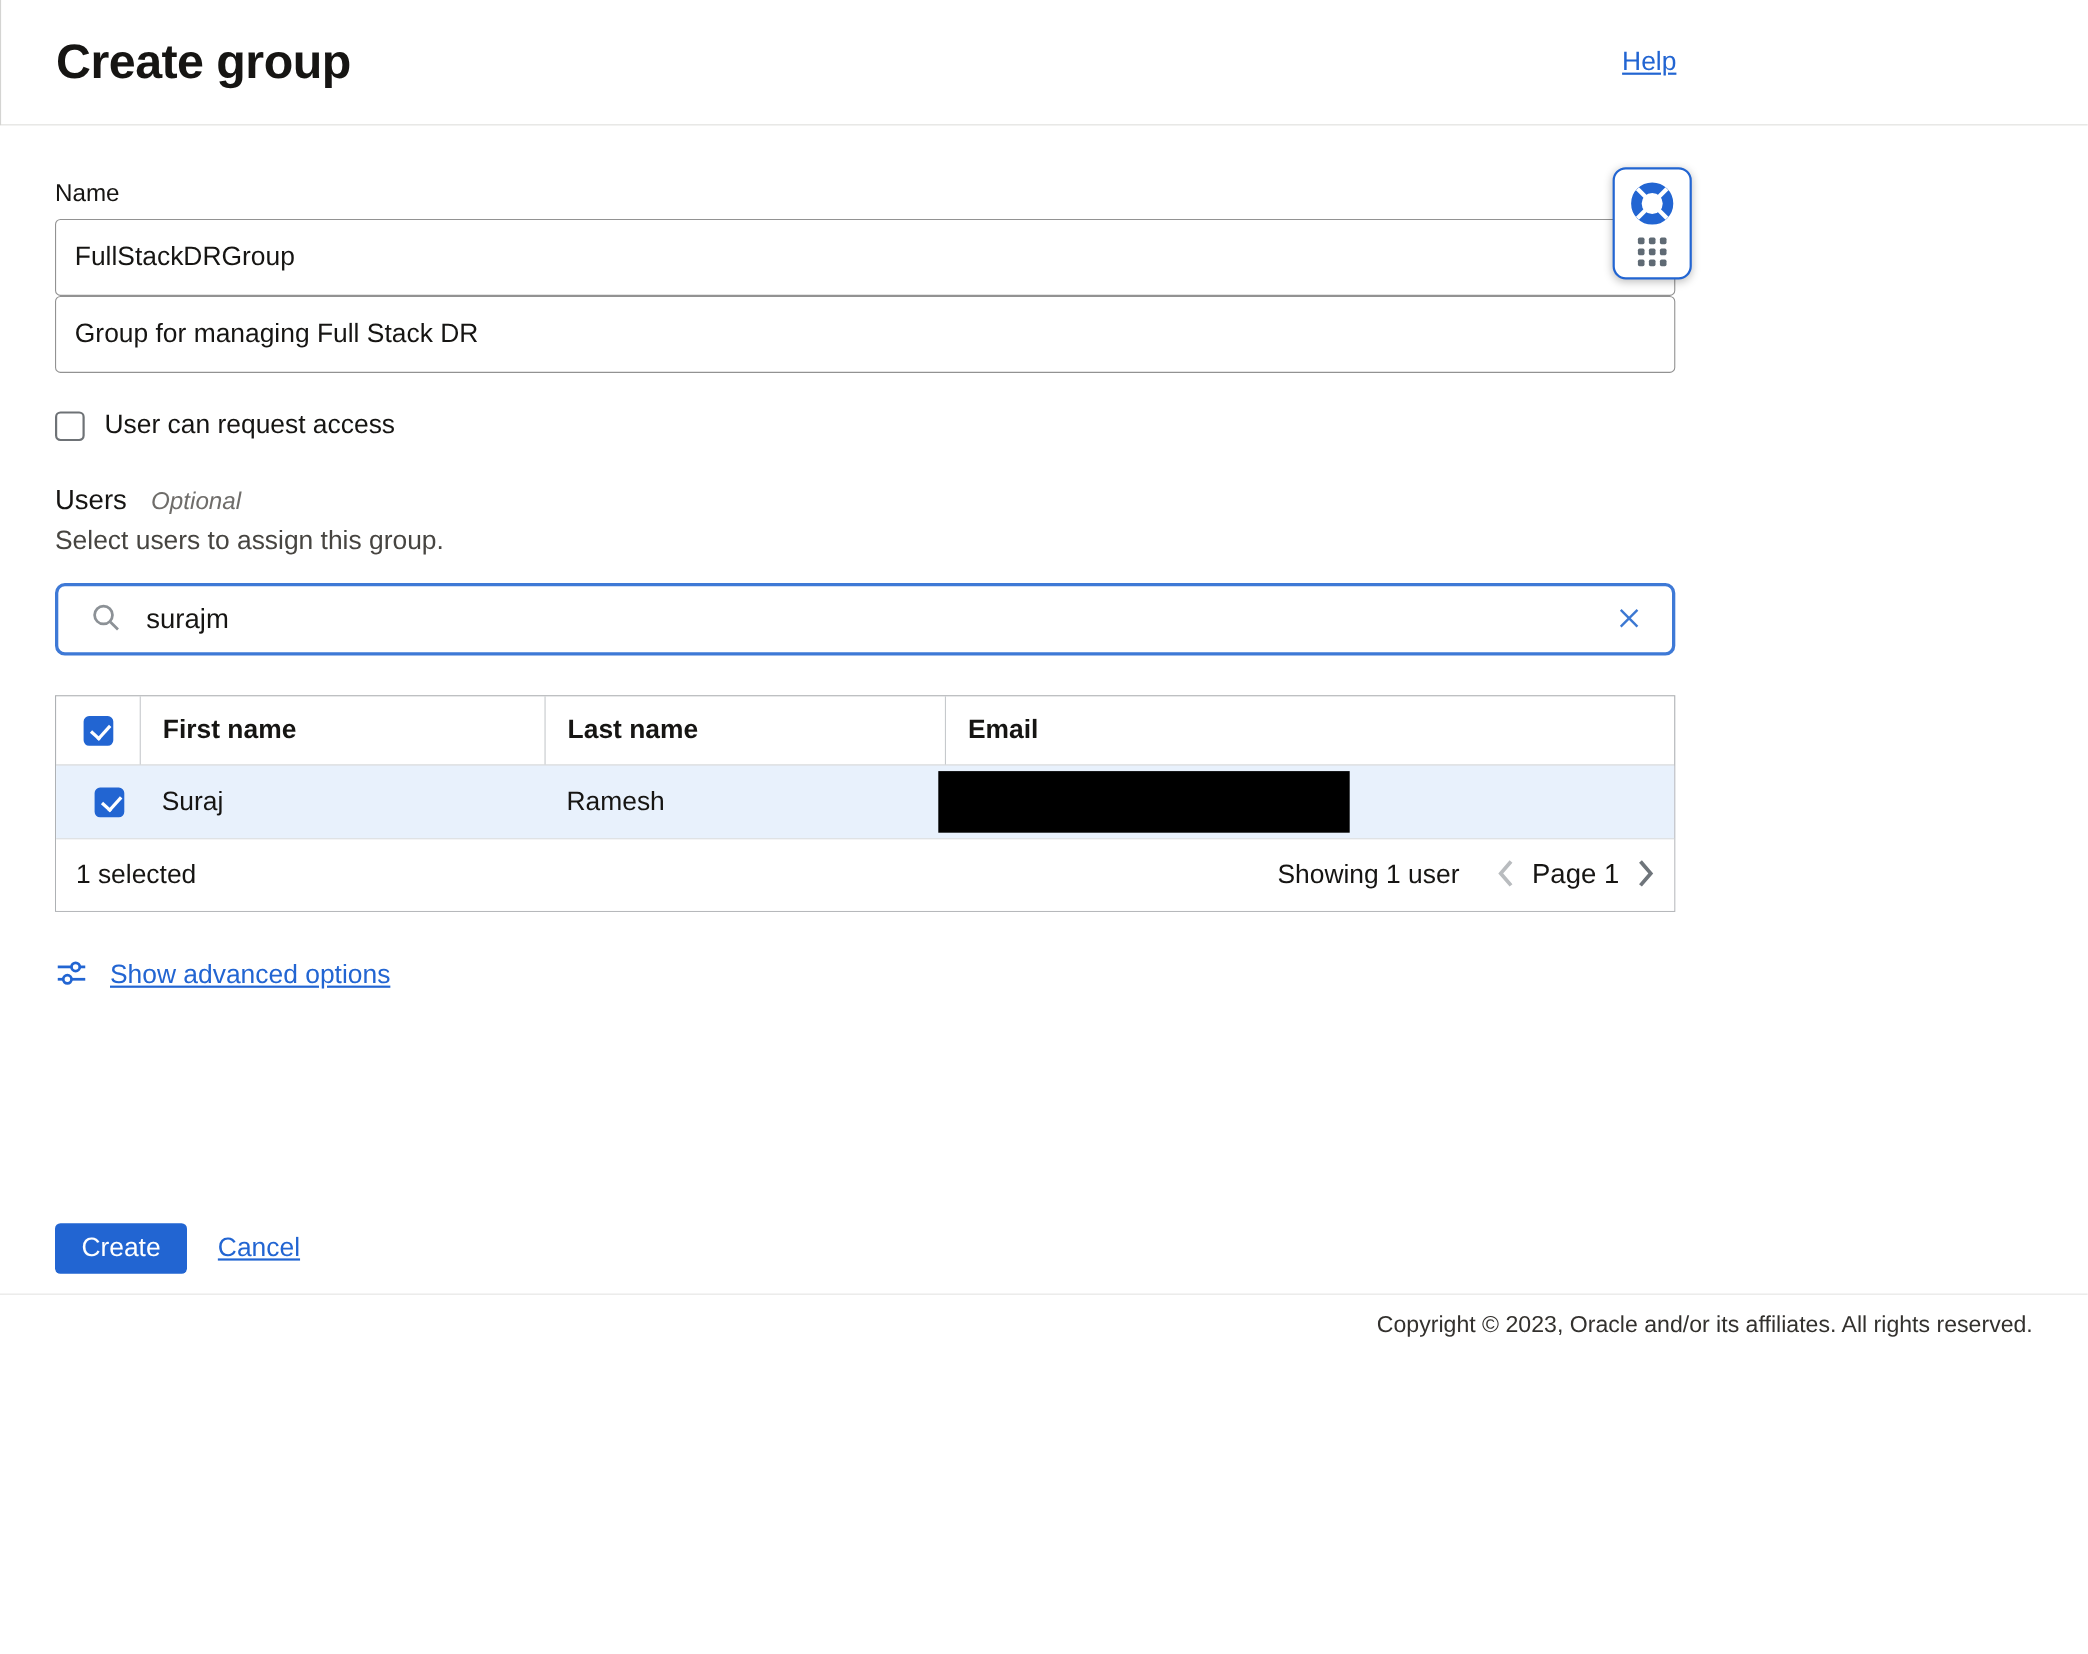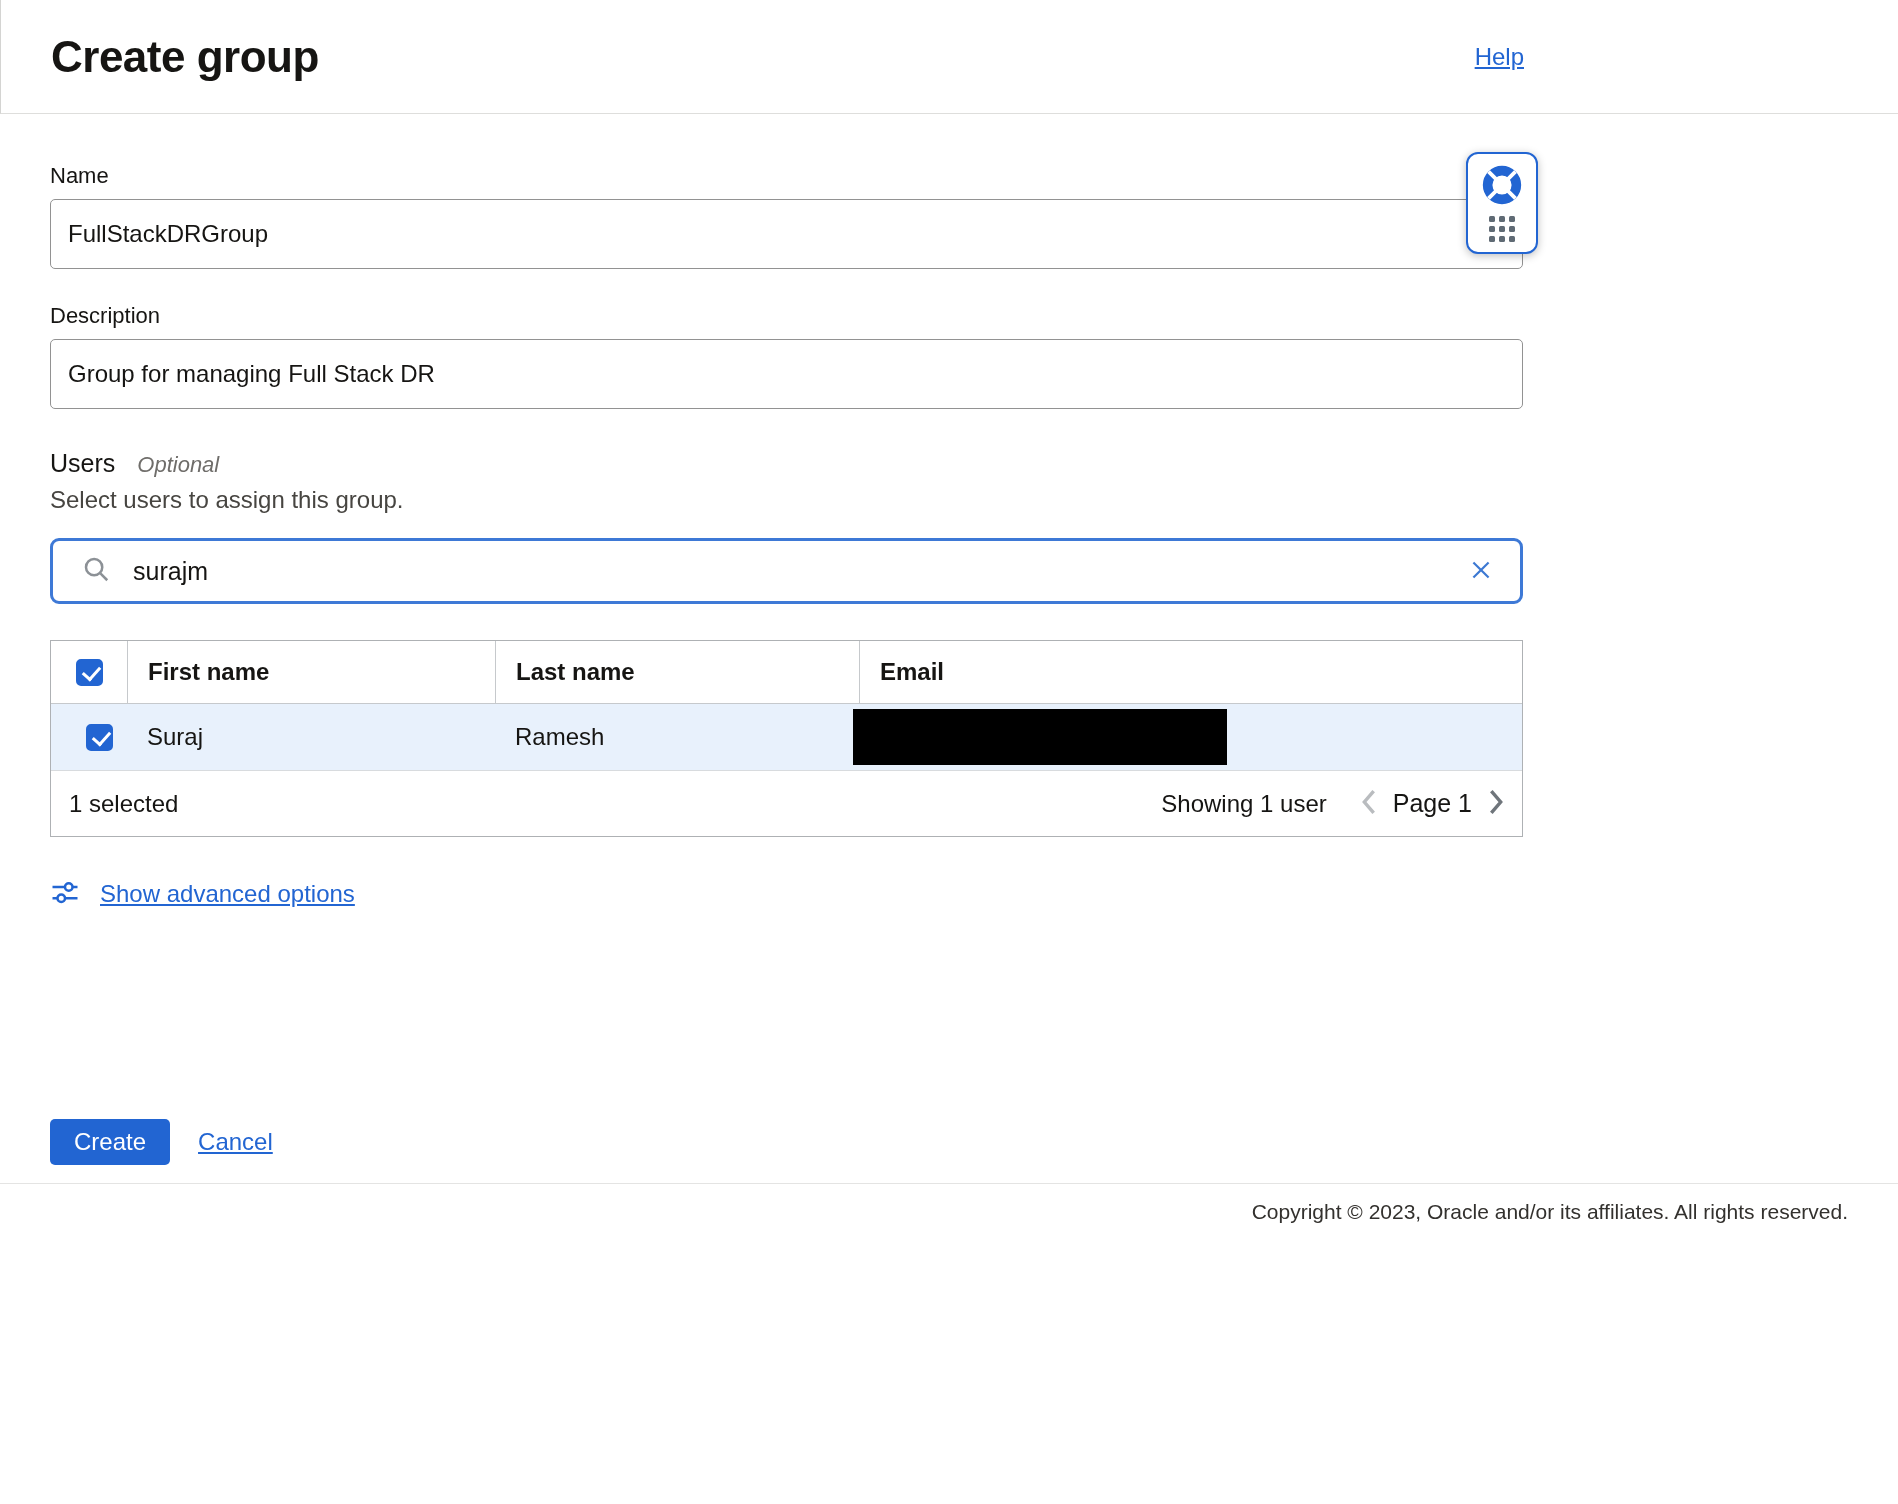--- a/index.html
+++ b/index.html
@@ -149,23 +149,26 @@
       <i></i>
       <i></i>
   </span>
 </div>
 
 <main class="main">
 
   <div class="field-label">Name</div>
   <input class="text-input" type="text" value="FullStackDRGroup" style="">
 
-  <div class="field-label desc">Description</div>
   <input class="text-input" type="text" value="Group for managing Full Stack DR" style="">
 
+  <div class="checkbox-row">
+    <span class="checkbox"></span>
+    <span>User can request access</span>
+  </div>
 
   <div class="users-heading">
     <span class="users-label">Users</span>
     <span class="optional">Optional</span>
   </div>
   <div class="users-hint">Select users to assign this group.</div>
 
   
   <div class="search-box">
     <span>

